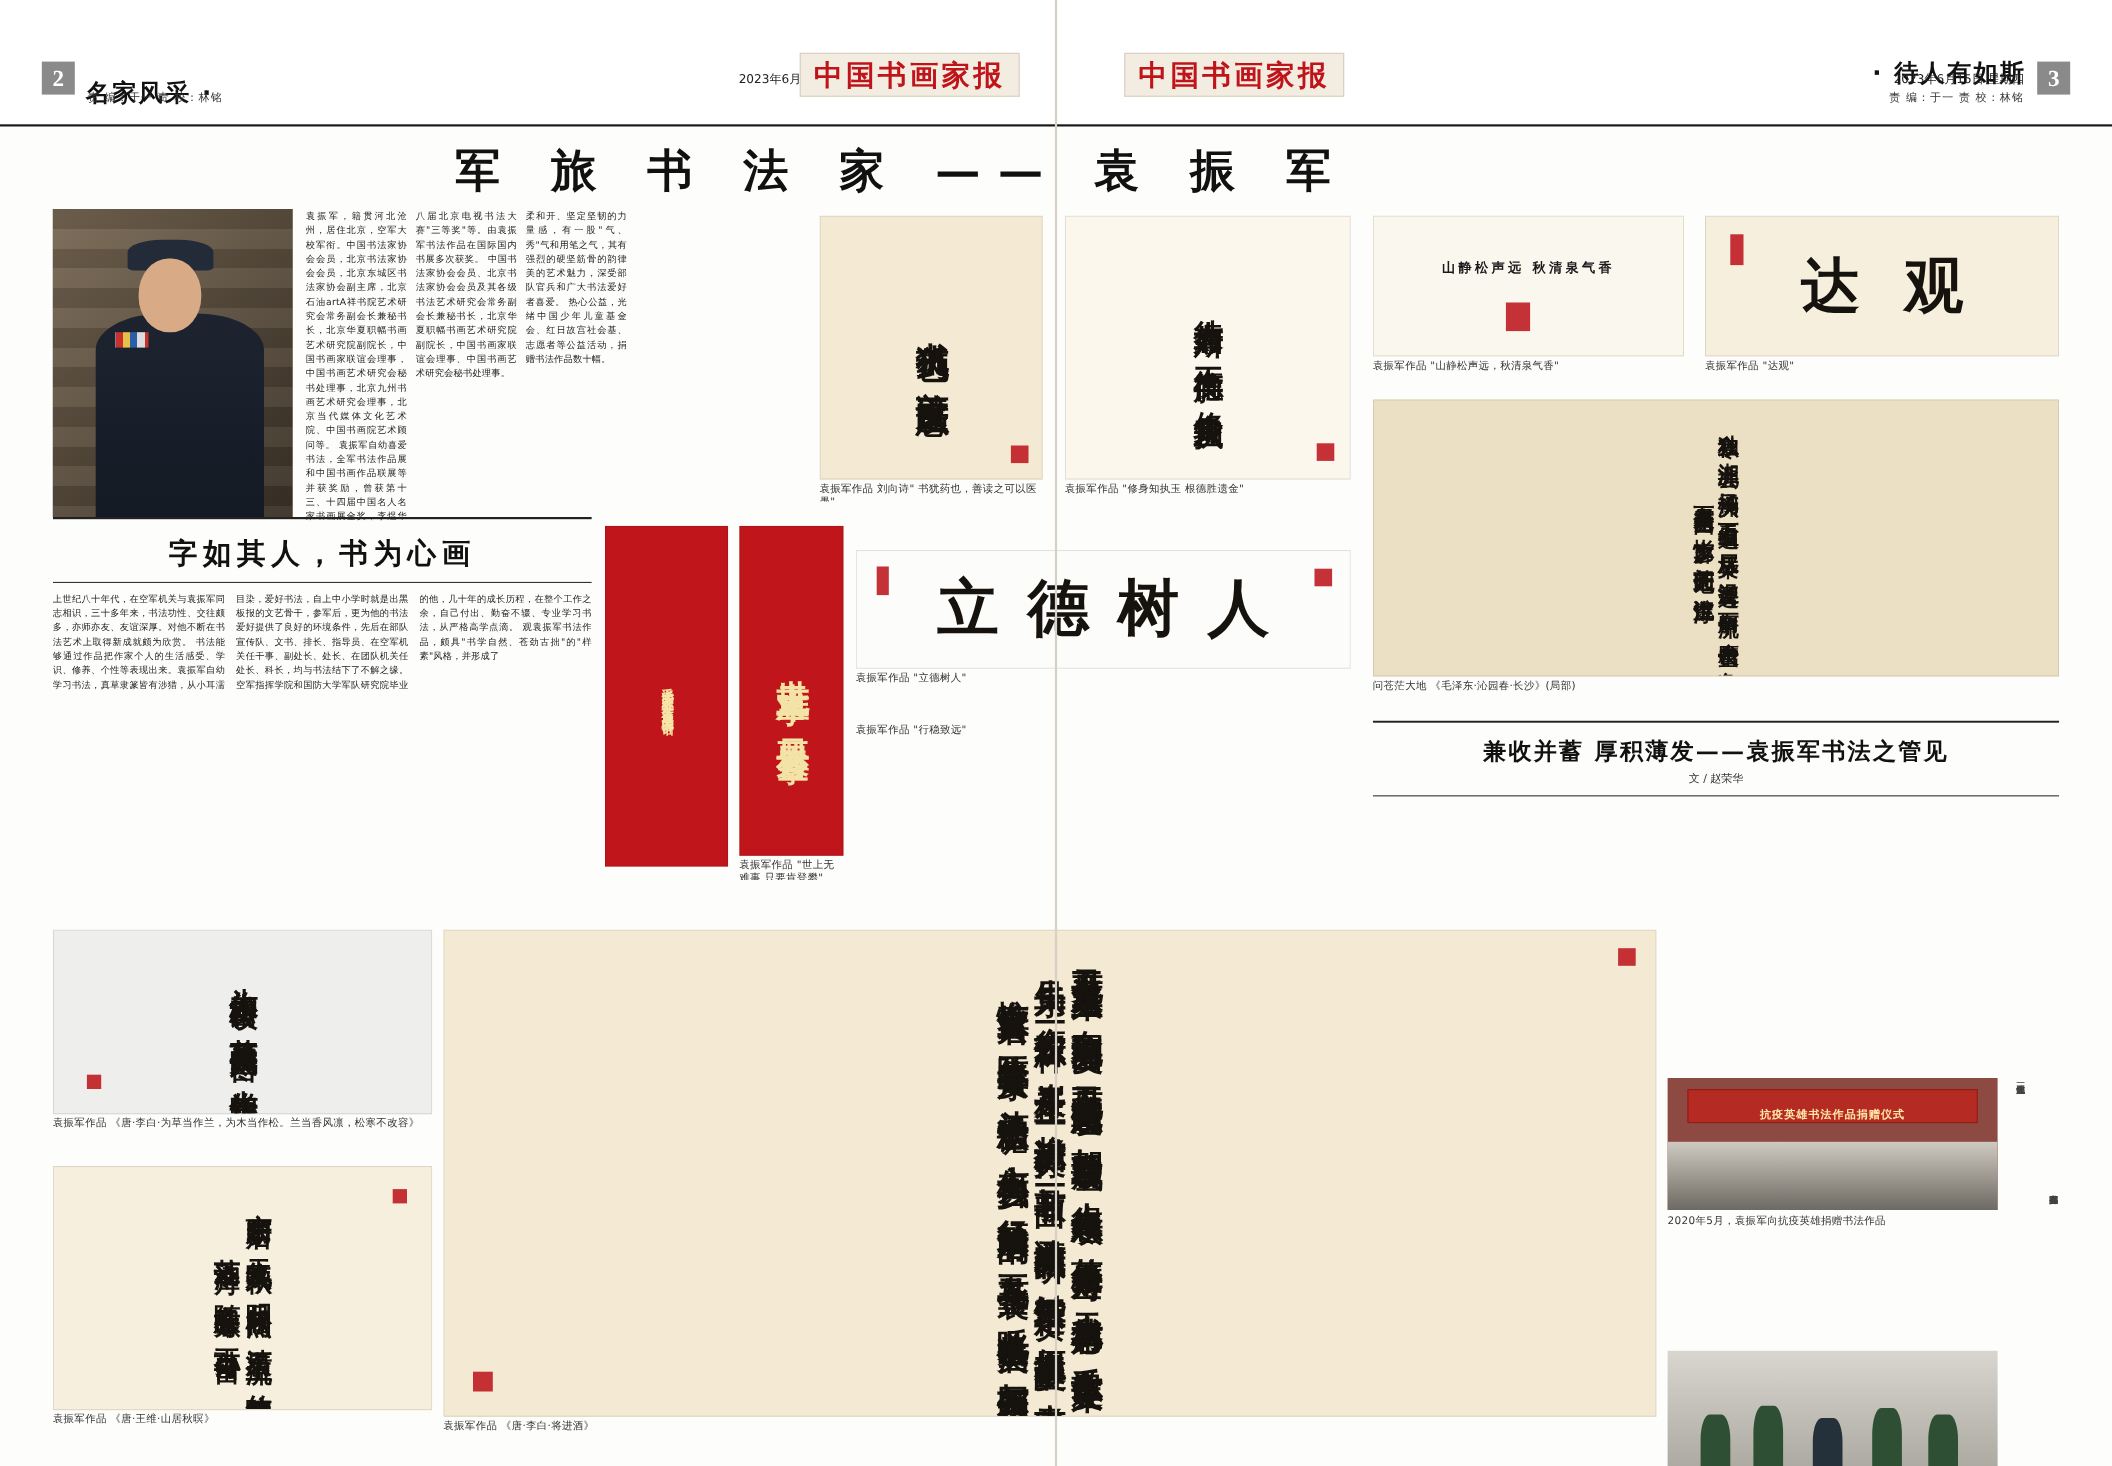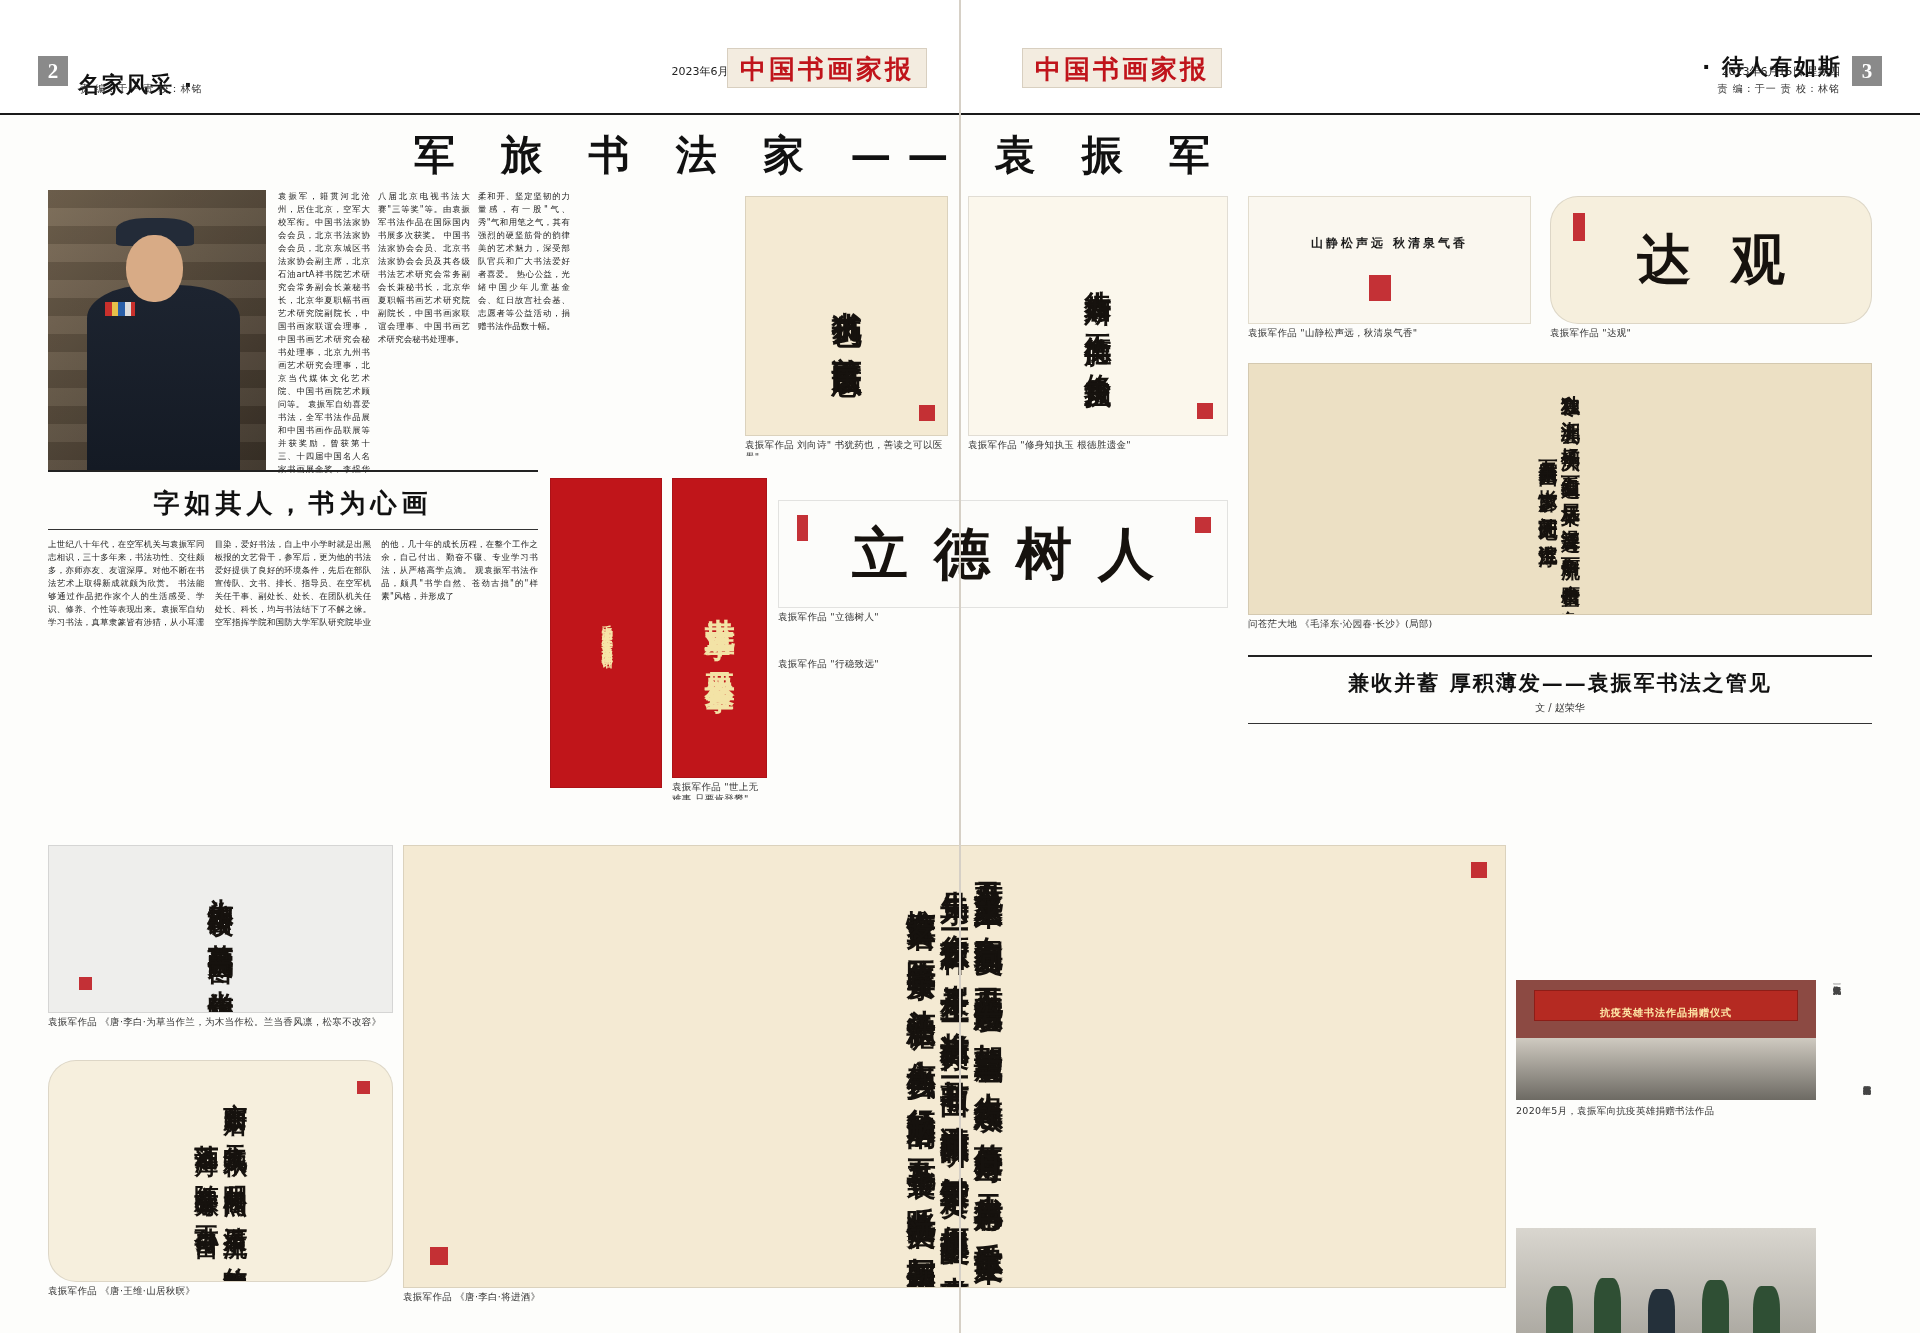--- a/index.html
+++ b/index.html
@@ -118,21 +118,21 @@
     display: flex; align-items: center; justify-content: center;
     border: 1px solid rgba(0,0,0,.10);
   }
   .art-chars {
     font-family: "DejaVu Serif", "Liberation Serif", serif;
     font-weight: bold; color: #16120e; line-height: 1.02;
     text-align: center; letter-spacing: 2px;
     white-space: pre-wrap; word-break: break-all;
   }
   .bg-cream   { background: #f4ead3; }
-  .bg-cream2  { background: #f6efdd; border-radius: 28px; }
+  .bg-cream2  { background: #f6efdd; }
   .bg-ivory   { background: #fbf7ec; }
   .bg-white   { background: #fcfcfa; }
   .bg-tan     { background: #ece0c4; }
   .bg-red     { background: #c0151a; }
   .bg-grey    { background: #eeeeec; }
   .seal {
     position: absolute; width: 16px; height: 16px; background: #bf2026;
     opacity: .92;
   }
   .vtext {

